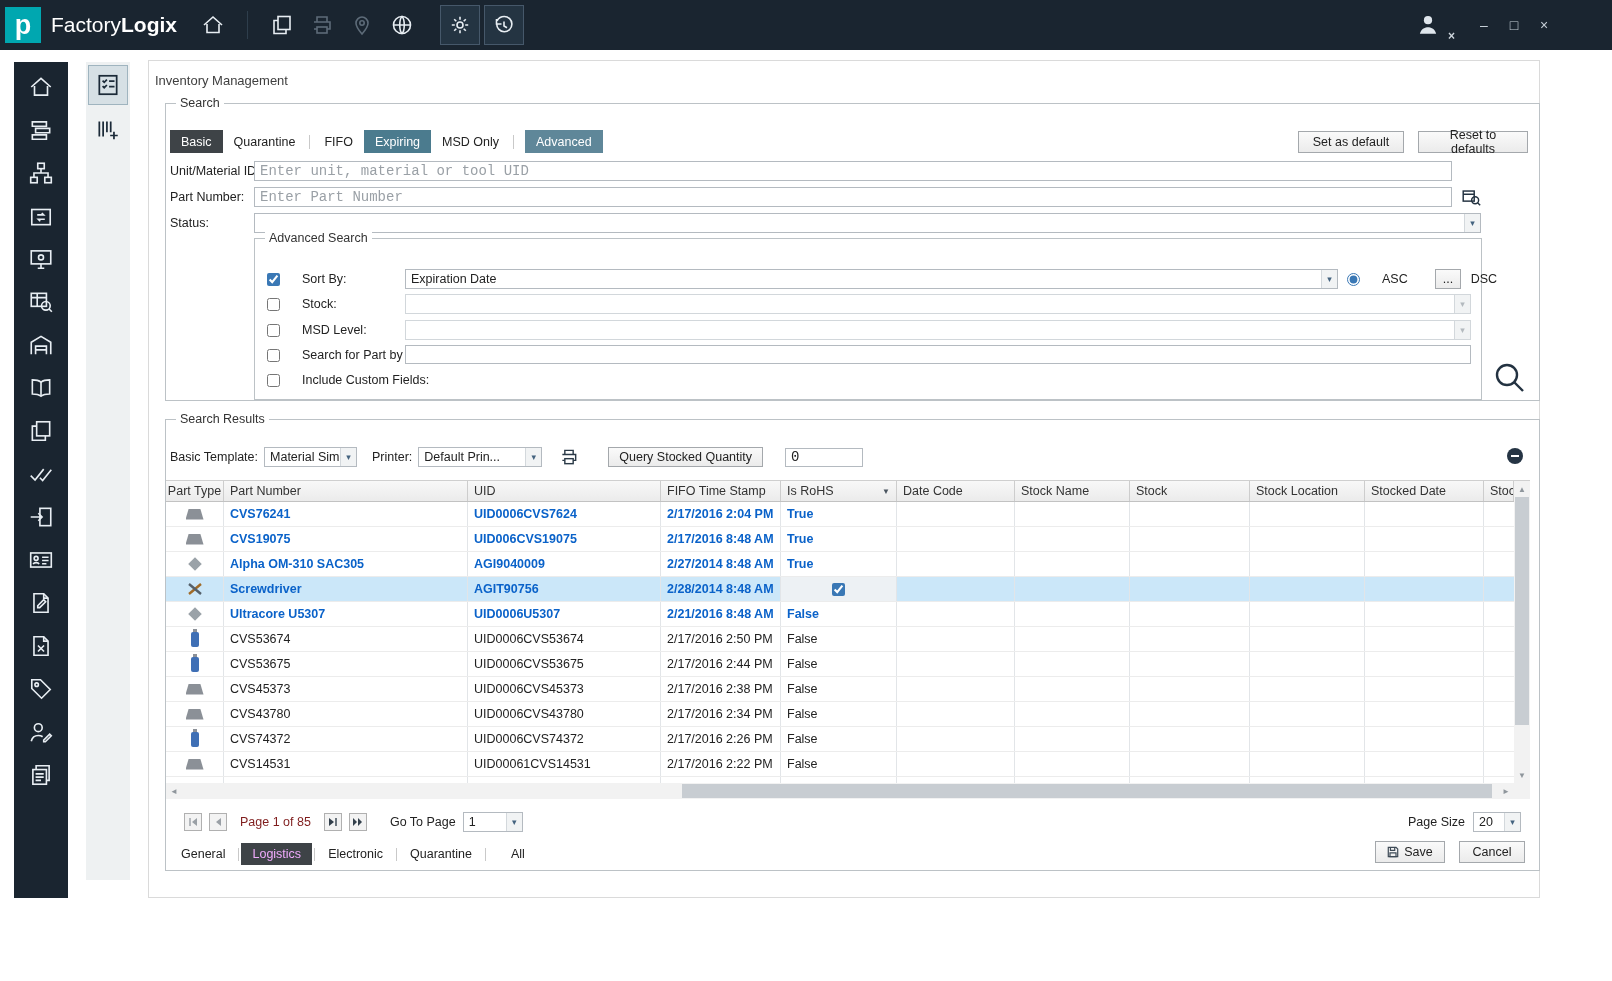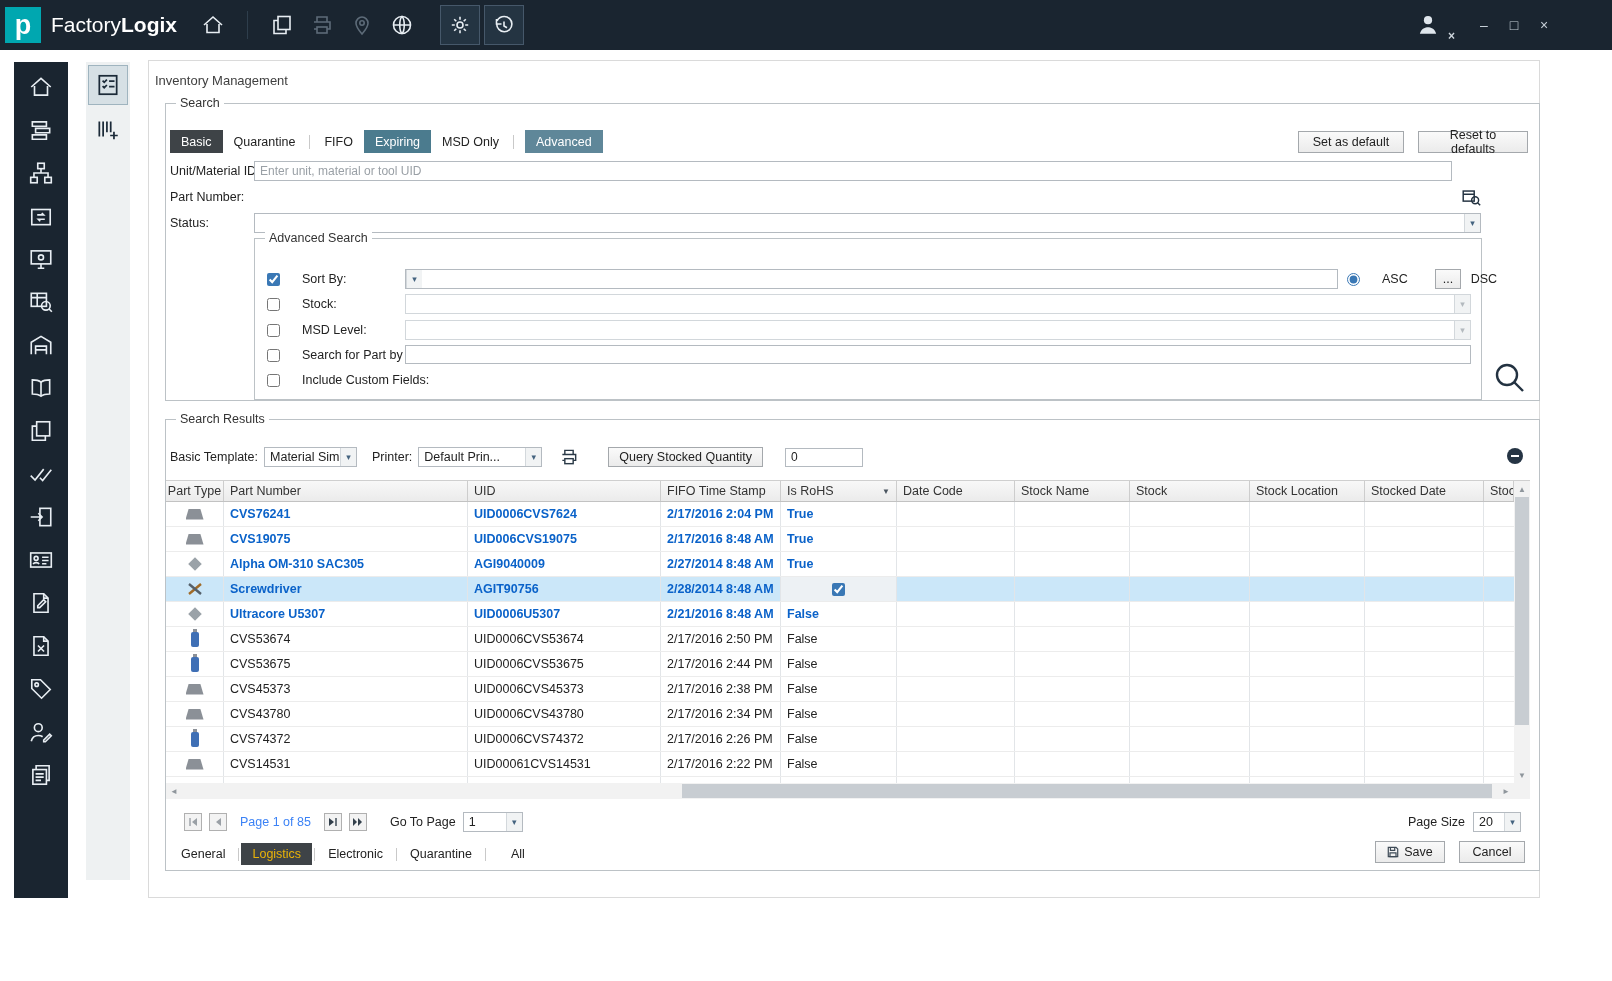--- a/index.html
+++ b/index.html
@@ -49,21 +49,21 @@
           border:none;font-family:inherit}
   .tabbtn.dark{background:#3e4347;color:#fff}
   .tabbtn.teal{background:#4b7b8e;color:#fff}
   .tabbtn.steel{background:#5f8799;color:#fff}
   .tabsep{width:1px;height:14px;background:#c9c9c9;margin:0 3px}
   .btn{display:inline-flex;align-items:center;justify-content:center;gap:5px;border:1px solid #a4a8ac;
        background:linear-gradient(#fafafa,#ebebeb);font-size:12.5px;color:#222;padding:0 10px;height:22px;font-family:inherit}
 
   
   .flabel{position:absolute;font-size:12.5px;color:#222;white-space:nowrap}
-  .tbox{position:absolute;height:20px;border:1px solid #b4bac0;background:#fff;font-size:12px;padding:8px 5px;color:#222;font-family:Liberation Sans, sans-serif}
+  .tbox{position:absolute;height:20px;border:1px solid #b4bac0;background:#fff;font-size:14px;padding:8px 5px;color:#222;font-family:Liberation Mono, monospace}
   .tbox::placeholder{color:#9aa0a6}
   .combo{position:absolute;height:20px;border:1px solid #b4bac0;background:#fff;display:flex;align-items:stretch}
   .combo .val{flex:1;padding:0 5px;font-size:12.5px;white-space:nowrap;overflow:hidden;display:flex;align-items:center}
   .combo .arr{width:16px;display:flex;align-items:center;justify-content:center;border-left:1px solid #d3d8dc;
               background:#f1f3f4;font-size:9px;color:#44637f}
   .combo.disabled{border-color:#d2d7db}
   .combo.disabled .arr{color:#b3b9be}
   .chkrow{position:absolute;display:flex;align-items:center;font-size:12.5px;gap:22px;white-space:nowrap}
   input[type=checkbox],input[type=radio]{margin:0;width:13px;height:13px;accent-color:#3a78b5}
   .inline-combo{position:static;display:inline-flex}
@@ -106,27 +106,27 @@
   .hs-btn,.vs-btn{width:16px;height:16px;display:flex;align-items:center;justify-content:center;font-size:8px;color:#8f969c;background:#f2f2f2;flex:0 0 auto}
   .hs-thumb{position:absolute;left:516px;top:1px;width:810px;height:14px;background:#c8cdd2}
   .vscroll{position:absolute;left:1348px;top:0;width:16px;height:302px;background:#f2f2f2}
   .vs-thumb{position:absolute;left:1px;top:16px;width:14px;height:228px;background:#c8cdd2}
   .vs-btn.bottom{position:absolute;left:0;bottom:0}
   .sb-corner{position:absolute;left:1348px;top:302px;width:16px;height:16px;background:#f2f2f2}
 
   
   .pager{position:absolute;left:18px;top:392px;height:20px;display:flex;align-items:center;gap:7px}
   .pgbtn{width:18px;height:18px;border:1px solid #b0b0b0;background:#f3f3f3;display:inline-flex;align-items:center;justify-content:center}
-  .pg-text{margin:17px 6px;color:#3b82f6}
+  .pg-text{margin:17px 6px;color:#7f1d1d}
   .pager-right{position:absolute;right:18px;top:392px;height:20px;display:flex;align-items:center;gap:8px}
 
   
   .btabs{position:absolute;left:4px;top:423px;height:22px;display:flex;align-items:center}
   .btab{height:22px;padding:0 11px;display:flex;align-items:center;font-size:12.5px;color:#222;background:transparent;border:none;font-family:inherit}
-  .btab.selected{background:#3e4347;color:#eab308}
+  .btab.selected{background:#3e4347;color:#f0abfc}
   .btabsep{width:1px;height:13px;background:#c9c9c9;margin:0 2px}
   .actionbtns{position:absolute;right:14px;top:421px;display:flex;gap:14px}
   .btn svg{stroke:#3d4a56;fill:none;stroke-width:1.4}
 
   
   .footer{position:absolute;left:0;bottom:0;width:100%;height:76px;background:#1a2530}
   .footer .status{position:absolute;left:18px;top:24px;font-size:21px;color:#d4dae0}
   .aegis{position:absolute;right:64px;top:16px;text-align:right}
   .aegis .row1{display:flex;align-items:center;justify-content:flex-end;gap:8px}
   .aegis .name{font-size:25px;font-weight:bold;font-style:italic;color:#fff;letter-spacing:1px;line-height:1}
@@ -342,20 +342,21 @@
         <span class="tabsep"></span>
         <button class="tabbtn steel" style="margin-left:8px">Advanced</button>
       </div>
       <button class="btn" style="position:absolute;left:1132px;top:27px;width:106px">Set as default</button>
       <button class="btn" style="position:absolute;left:1252px;top:27px;width:110px">Reset to defaults</button>
 
       <span class="flabel" style="left:4px;top:60px">Unit/Material ID:</span>
       <input class="tbox" style="left: 88px; top: 57px; width: 1198px;" placeholder="Enter unit, material or tool UID">
 
       <span class="flabel" style="left:4px;top:86px">Part Number:</span>
+      <input class="tbox" style="left: 88px; top: 83px; width: 1198px;" placeholder="Enter Part Number">
       <span class="glass" style="position:absolute;left:1294px;top:82px">
         <svg width="22" height="22" viewBox="0 0 24 24" style="stroke-width:1.6">
             <rect x="3.5" y="5.5" width="12" height="11"></rect>
             <path d="M3.5 9h12"></path>
             <circle cx="16.5" cy="15.5" r="3.8"></circle>
             <path d="M19.2 18.2L22 21"></path>
           </svg>
       </span>
 
       <span class="flabel" style="left:4px;top:112px">Status:</span>
@@ -365,20 +366,21 @@
       </div>
 
       <div class="groupbox" style="left:88px;top:134px;width:1228px;height:162px">
         <span class="gb-label">Advanced Search</span>
 
         <div class="chkrow" style="left:12px;top:33px">
           <input type="checkbox" checked="" style="">
           <span>Sort By:</span>
         </div>
         <div class="combo" style="left:150px;top:30px;width:933px">
+          <span class="val">Expiration Date</span>
           <span class="arr">▾</span>
         </div>
         <div class="chkrow" style="left:1092px;top:33px">
           <input type="radio" checked="" name="sortdir" style="">
           <span>ASC</span>
           <input type="radio" name="sortdir" style="margin-left: 6px;">
           <span>DSC</span>
         </div>
         <button class="btn" style="position:absolute;left:1180px;top:30px;width:26px;height:20px;padding:0">...</button>
 

